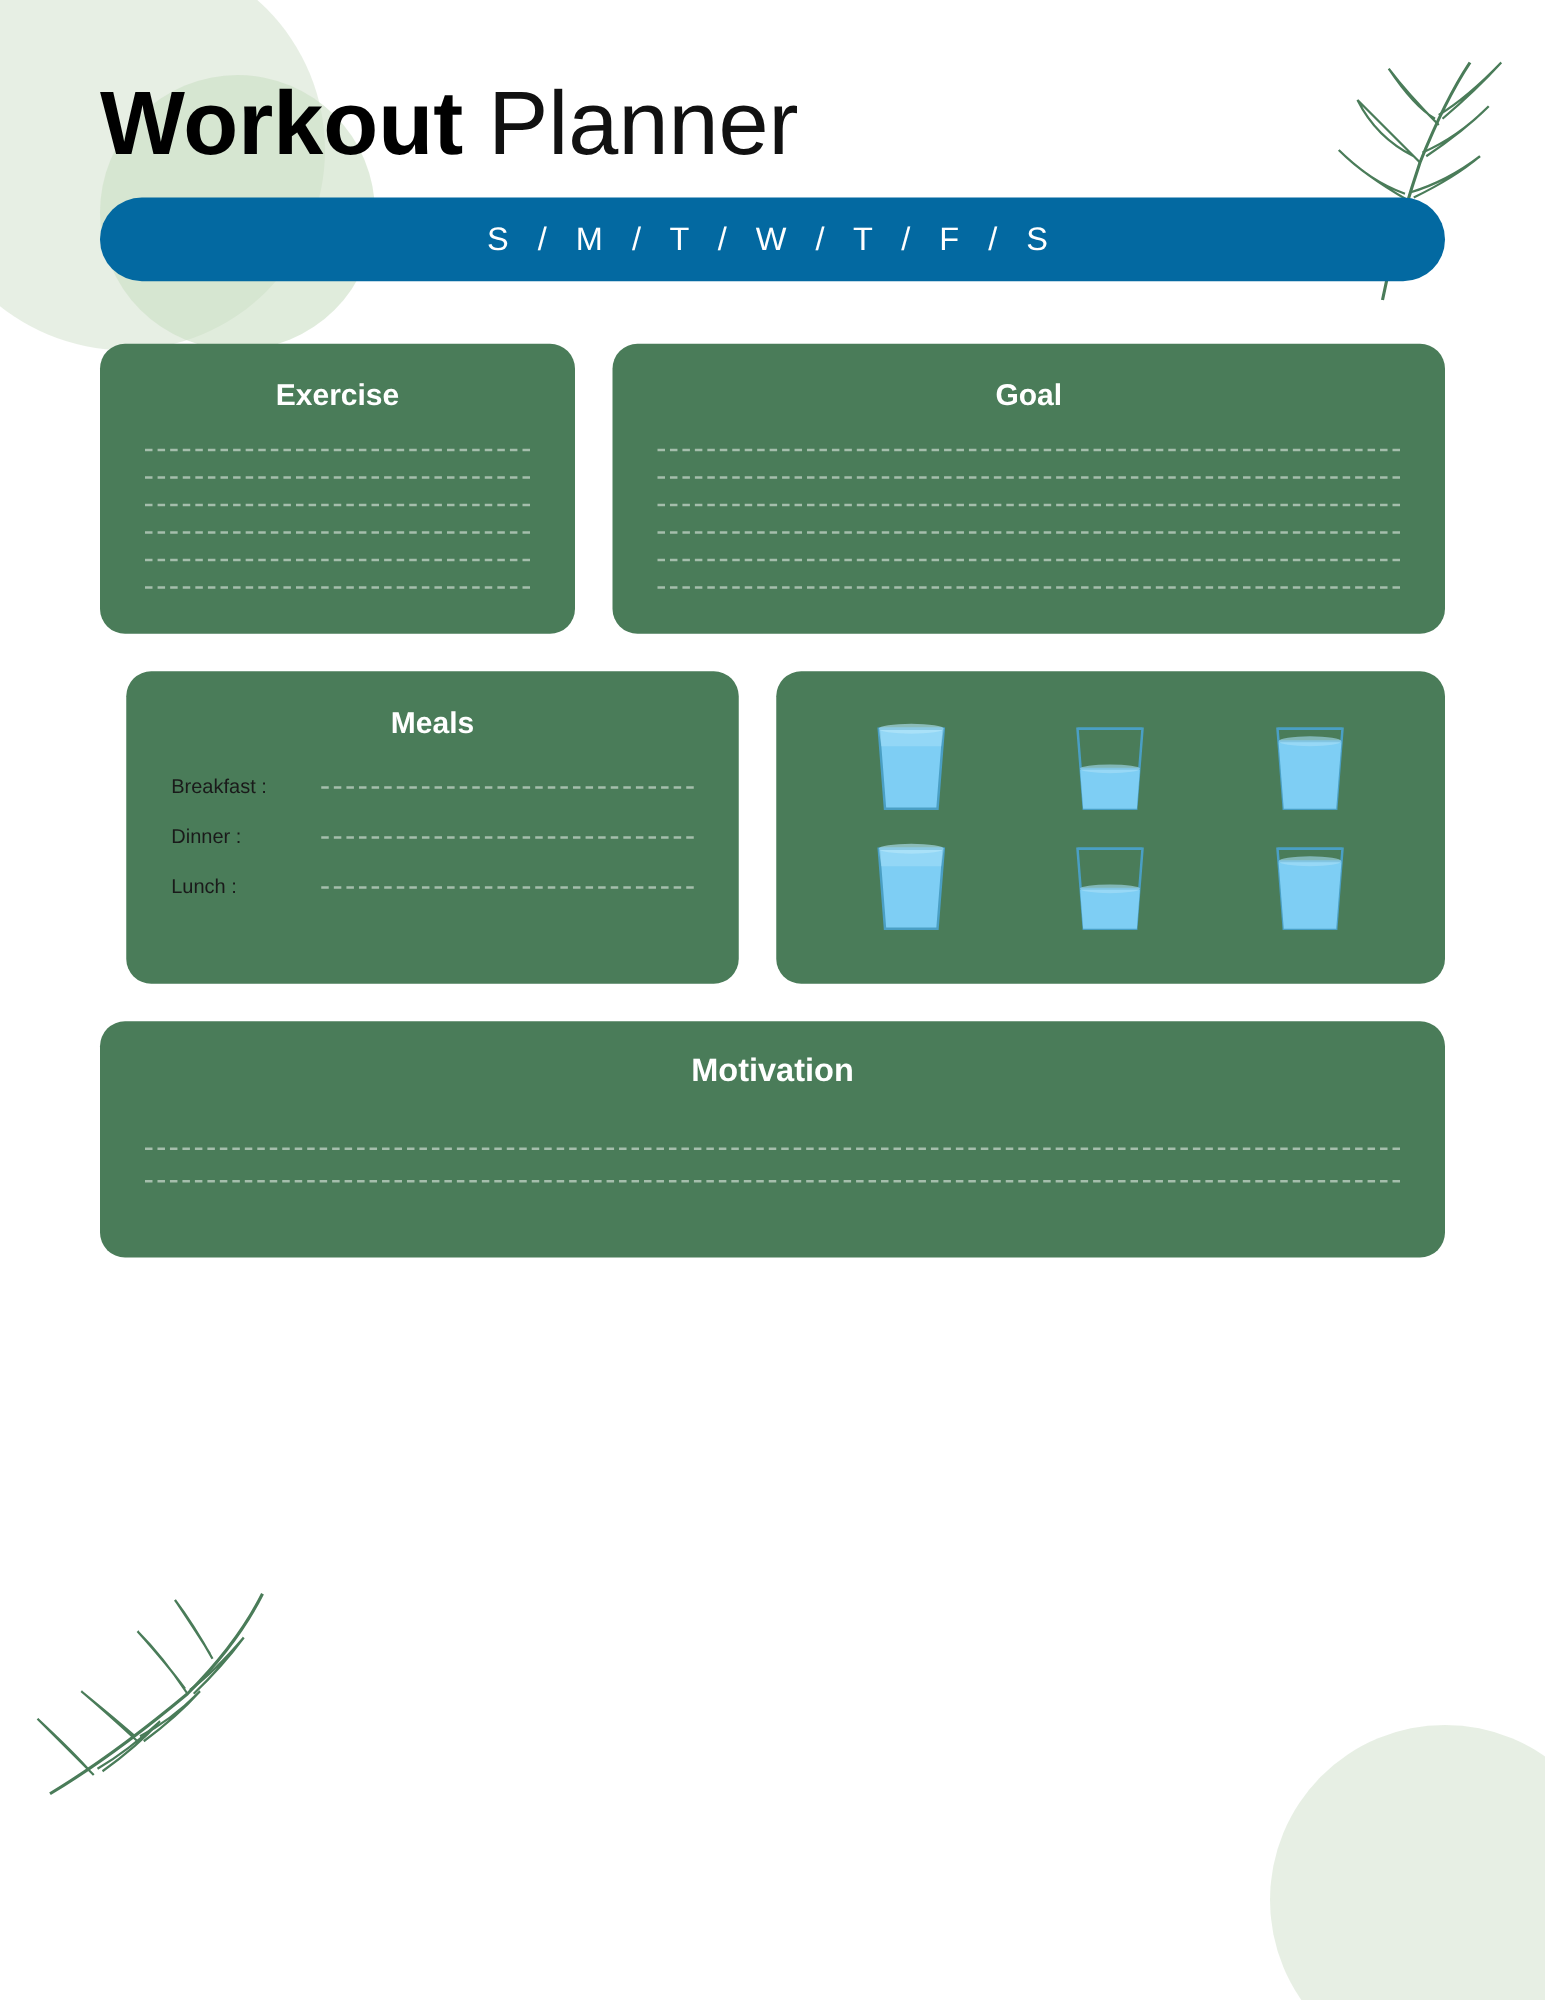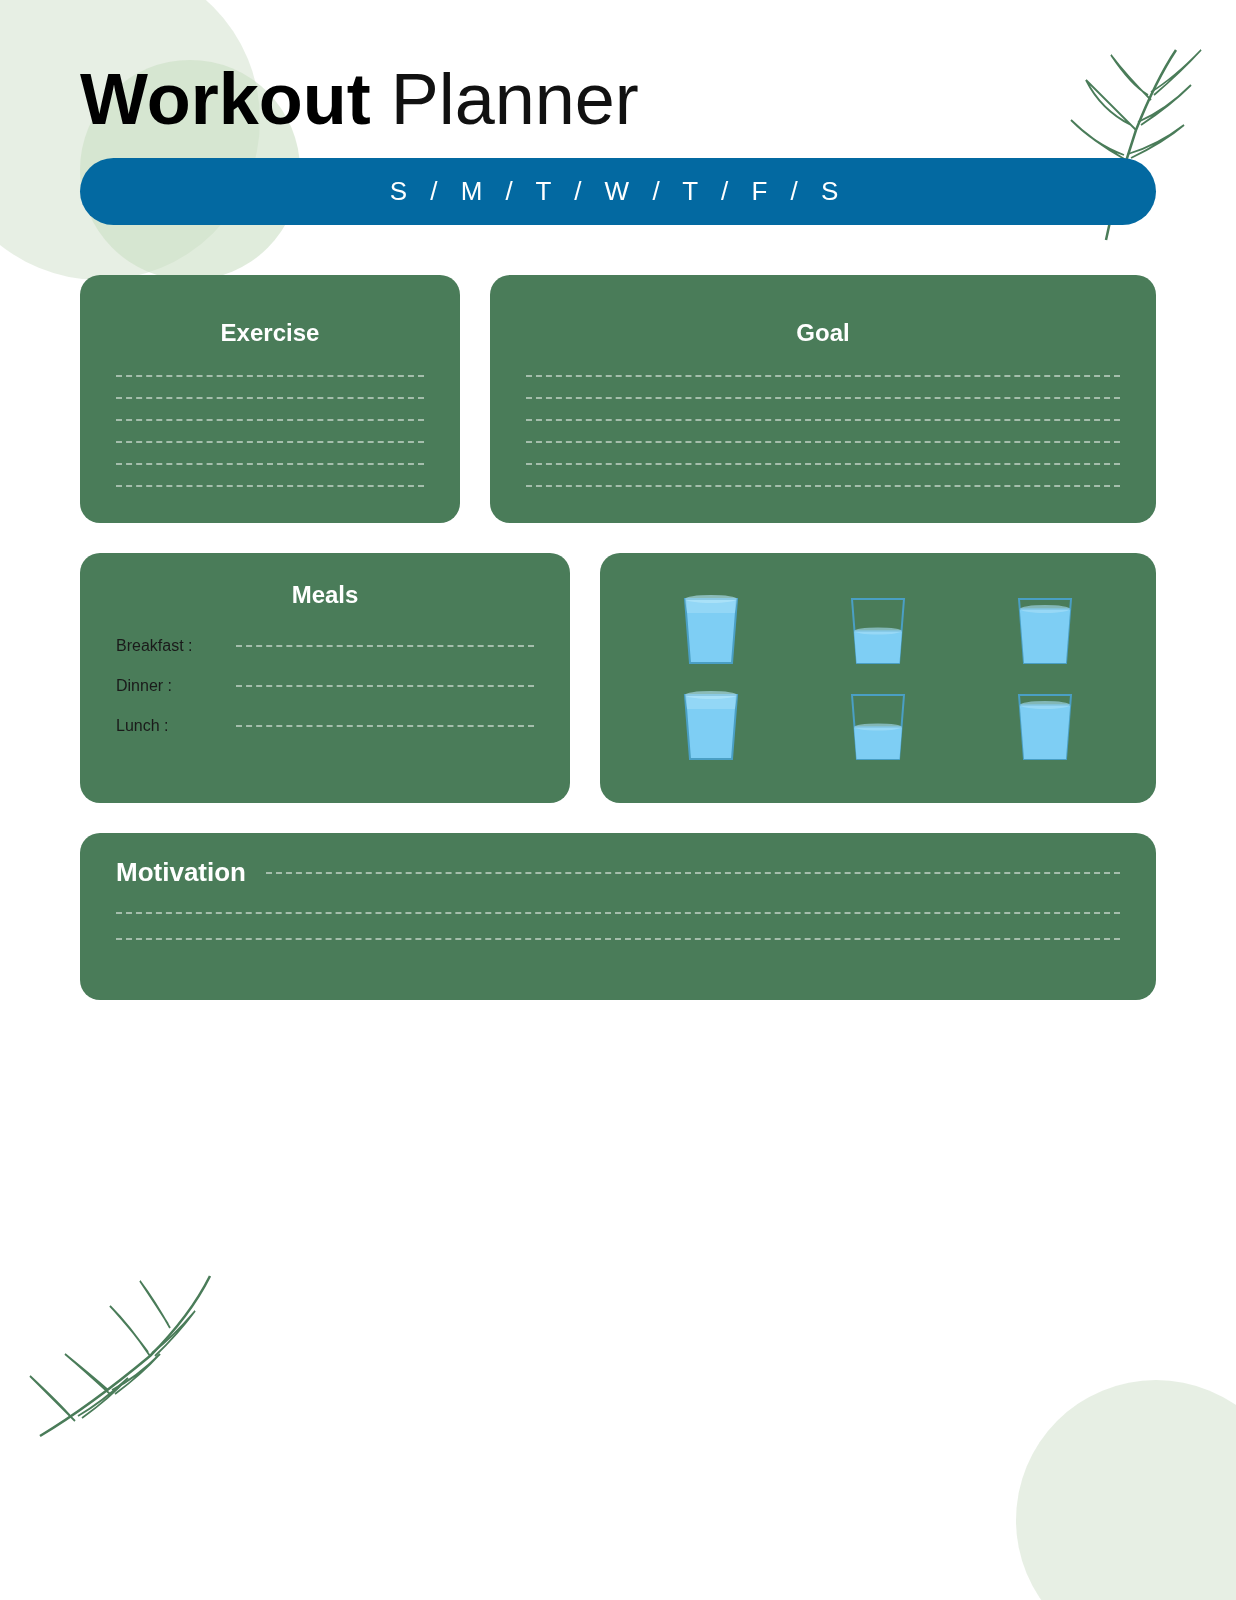--- a/index.html
+++ b/index.html
@@ -104,21 +104,21 @@
     
     .two-col-row {
       display: flex;
       gap: 30px;
       margin-bottom: 30px;
     }
 
     .section-card {
       background: #4a7c59;
       border-radius: 20px;
-      padding: 44px 36px 36px 36px;
+      padding: 28px 36px 36px 36px;
       flex: 1;
     }
 
     .section-card.exercise {
       flex: 0 0 380px;
     }
 
     .section-card.goal {
       flex: 1;
     }
@@ -145,20 +145,21 @@
     .meals-water-row {
       display: flex;
       gap: 30px;
       margin-bottom: 30px;
       align-items: stretch;
     }
 
     .section-card.meals {
       flex: 0 0 490px;
       padding: 28px 36px 36px 36px;
+      margin-left: 21px;
     }
 
     .section-card.water {
       flex: 1;
       padding: 28px 36px 36px 36px;
     }
 
     .meal-row {
       display: flex;
       align-items: center;
@@ -198,20 +199,21 @@
       padding: 24px 36px 36px 36px;
       display: flex;
       flex-direction: column;
     }
 
     .motivation-top-row {
       display: flex;
       align-items: center;
       gap: 20px;
       margin-bottom: 24px;
+      flex-direction: column;
     }
 
     .motivation-title {
       color: #ffffff;
       font-size: 26px;
       font-weight: 700;
       white-space: nowrap;
     }
 
     .motivation-line-inline {

